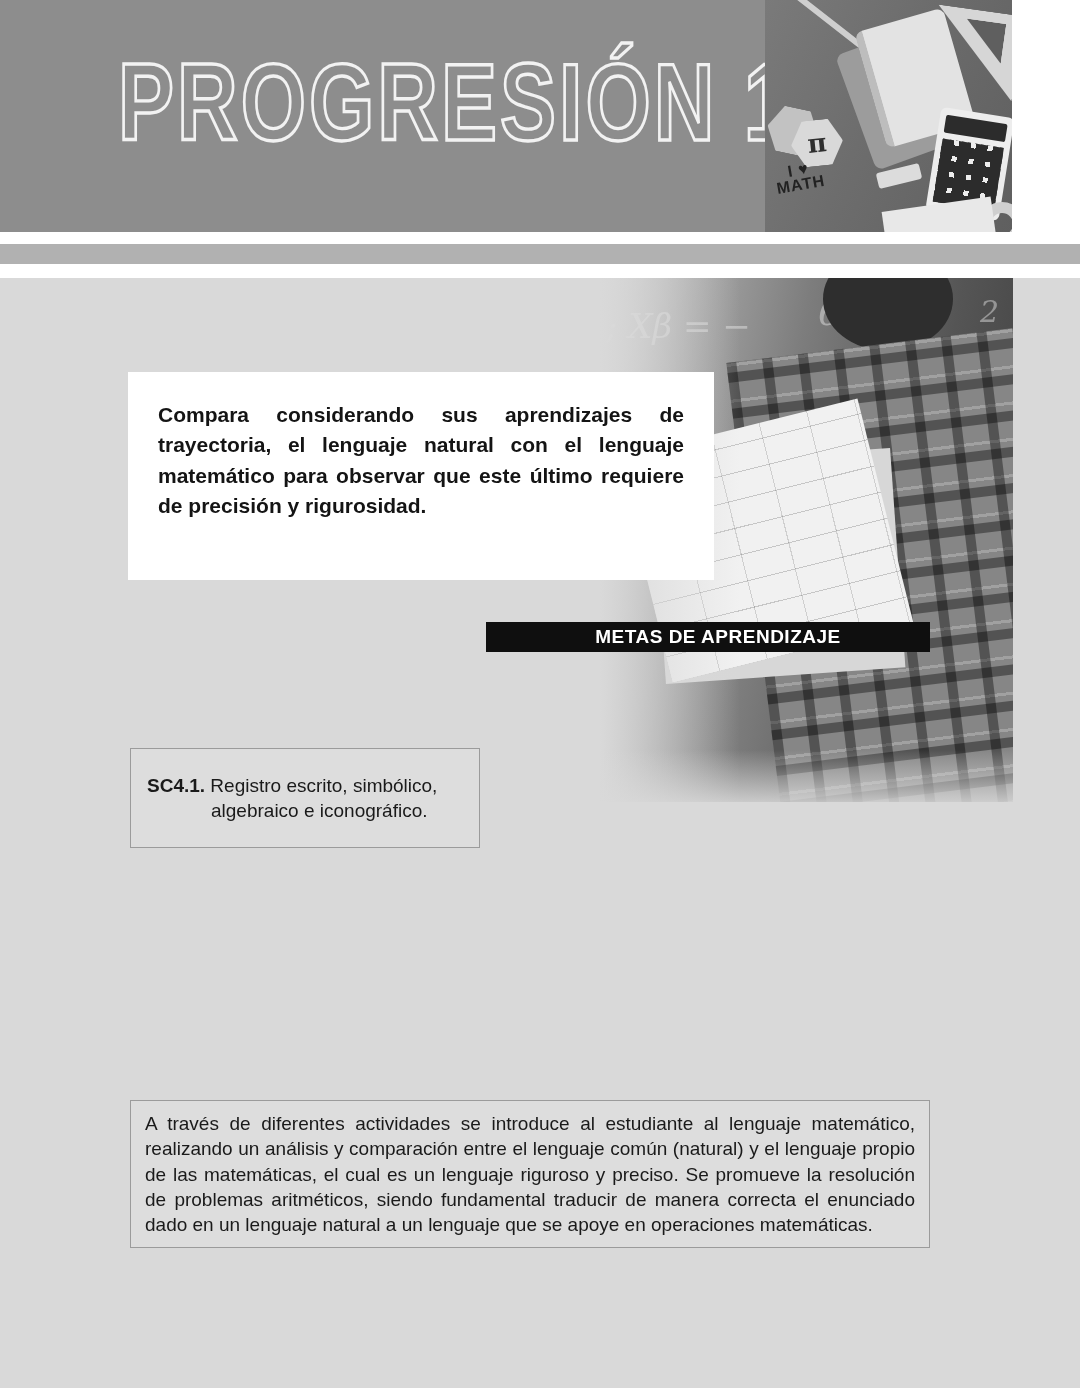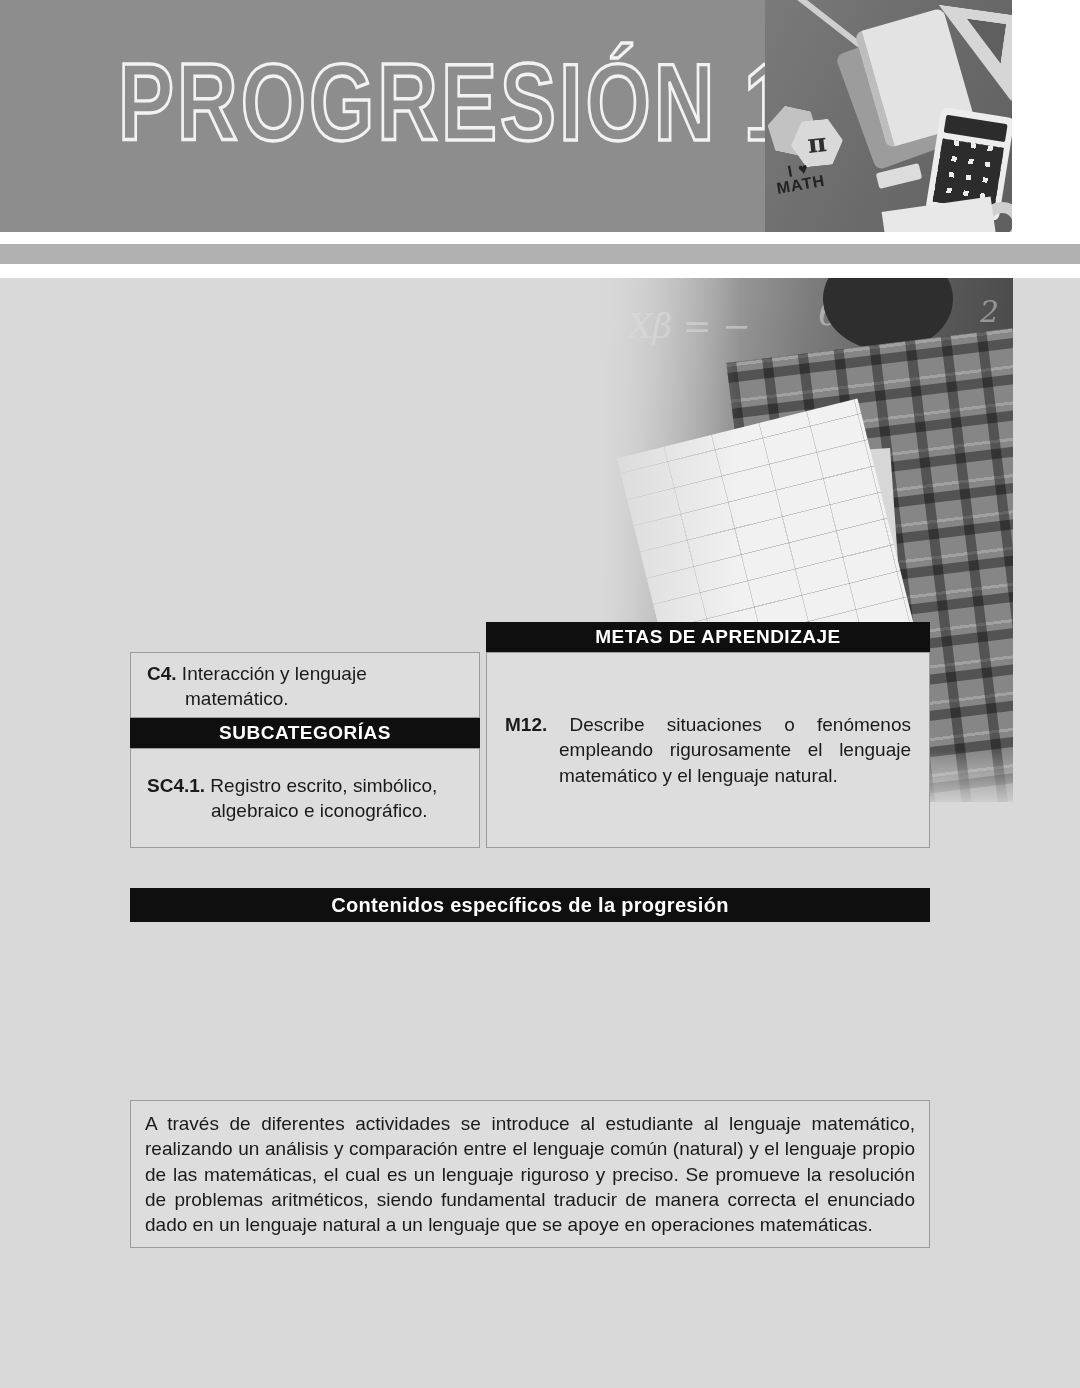--- a/index.html
+++ b/index.html
@@ -151,33 +151,28 @@
     <span class="chalk f2">6</span>
     <span class="chalk f3">2</span>
     <div class="head"></div>
     <div class="shirt"></div>
     <div class="sheet2"></div>
     <div class="sheet1"></div>
     <div class="photo-fade-left"></div>
     <div class="photo-fade-bottom"></div>
   </div>
 
+  <div class="intro-box">
+    <p>Compara considerando sus aprendizajes de trayectoria, el lenguaje natural con el lenguaje matemático para observar que este último requiere de precisión y rigurosidad.</p>
+  </div>
 
-  <div class="graybox box-categorias">
-    <p class="hang hang-c4"><b>C4.</b><span> Interacción y lenguaje matemático.</span></p>
-  </div>
-  <div class="bar bar-sm bar-subcategorias">SUBCATEGORÍAS</div>
   <div class="graybox box-subcategorias">
     <p class="hang hang-sc"><b>SC4.1.</b><span> Registro escrito, simbólico, algebraico e iconográfico.</span></p>
   </div>
 
   <div class="bar bar-sm bar-metas">METAS DE APRENDIZAJE</div>
-  <div class="graybox box-metas">
-    <p class="hang hang-m12"><b>M12.</b><span> Describe situaciones o fenómenos empleando rigurosamente el lenguaje matemático y el lenguaje natural.</span></p>
-  </div>
 
-  <div class="bar bar-lg bar-contenidos">Contenidos específicos de la progresión</div>
 
   <div class="graybox box-descripcion">
     <p>A través de diferentes actividades se introduce al estudiante al lenguaje matemático, realizando un análisis y comparación entre el lenguaje común (natural) y el lenguaje propio de las matemáticas, el cual es un lenguaje riguroso y preciso. Se promueve la resolución de problemas aritméticos, siendo fundamental traducir de manera correcta el enunciado dado en un lenguaje natural a un lenguaje que se apoye en operaciones matemáticas.</p>
   </div>
 
 </div>
 
 </body></html>

